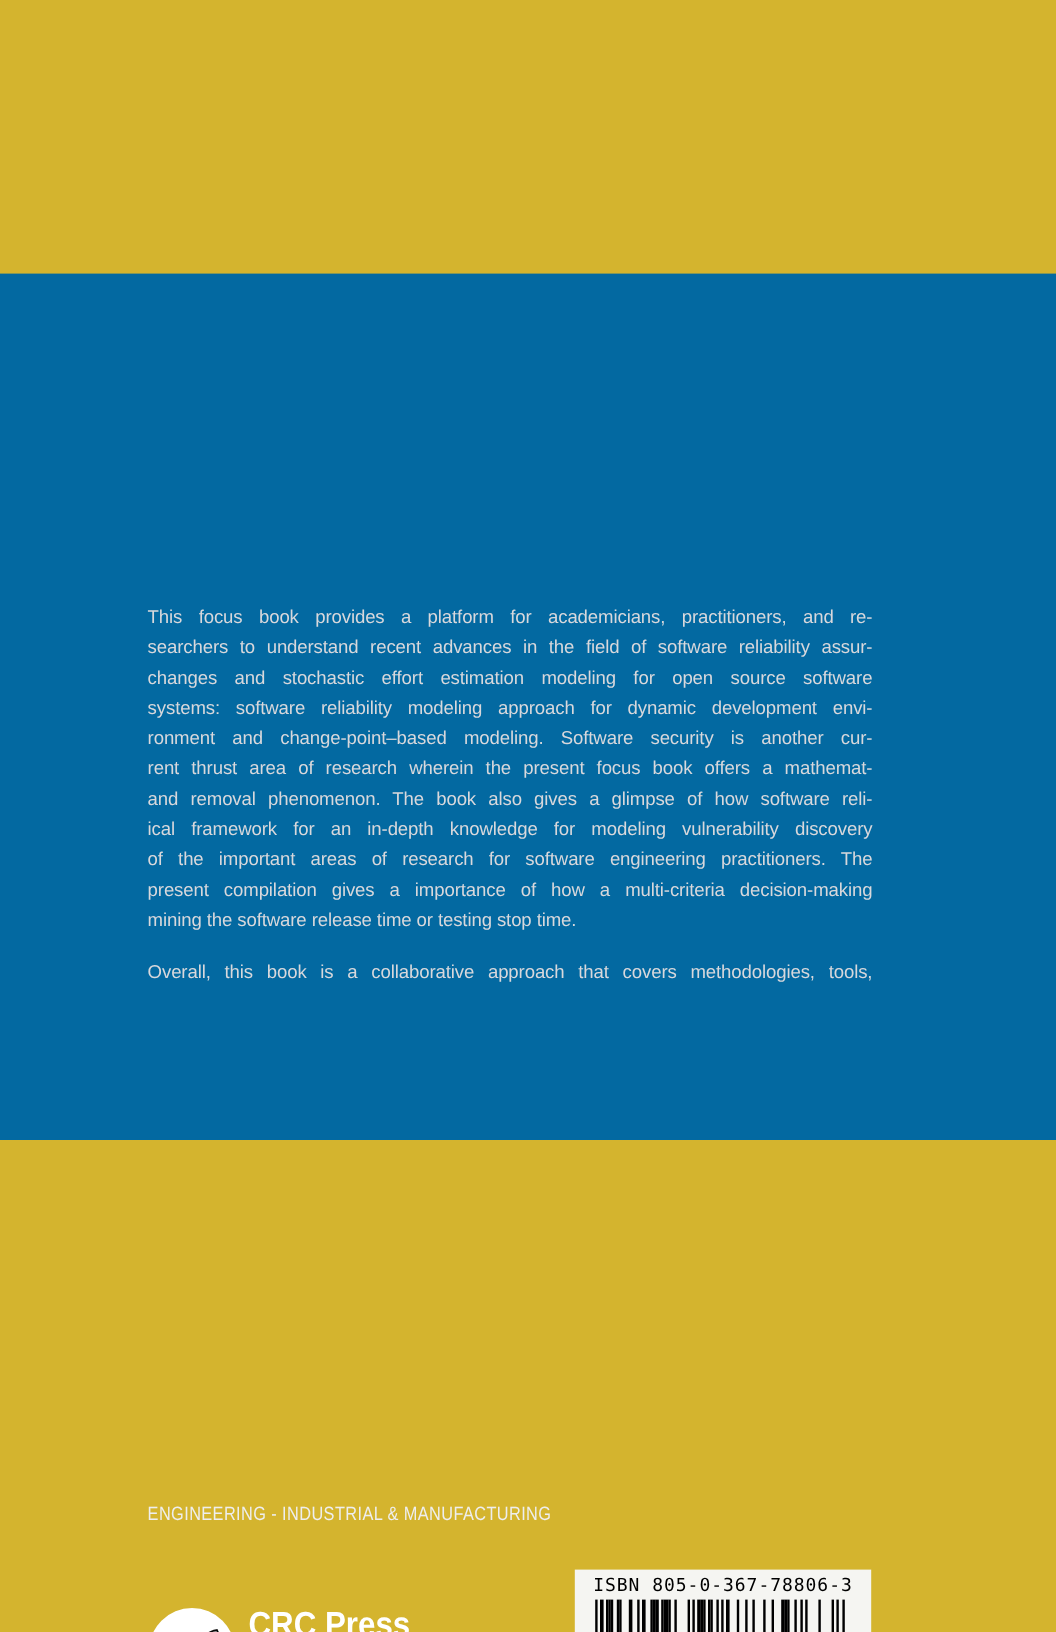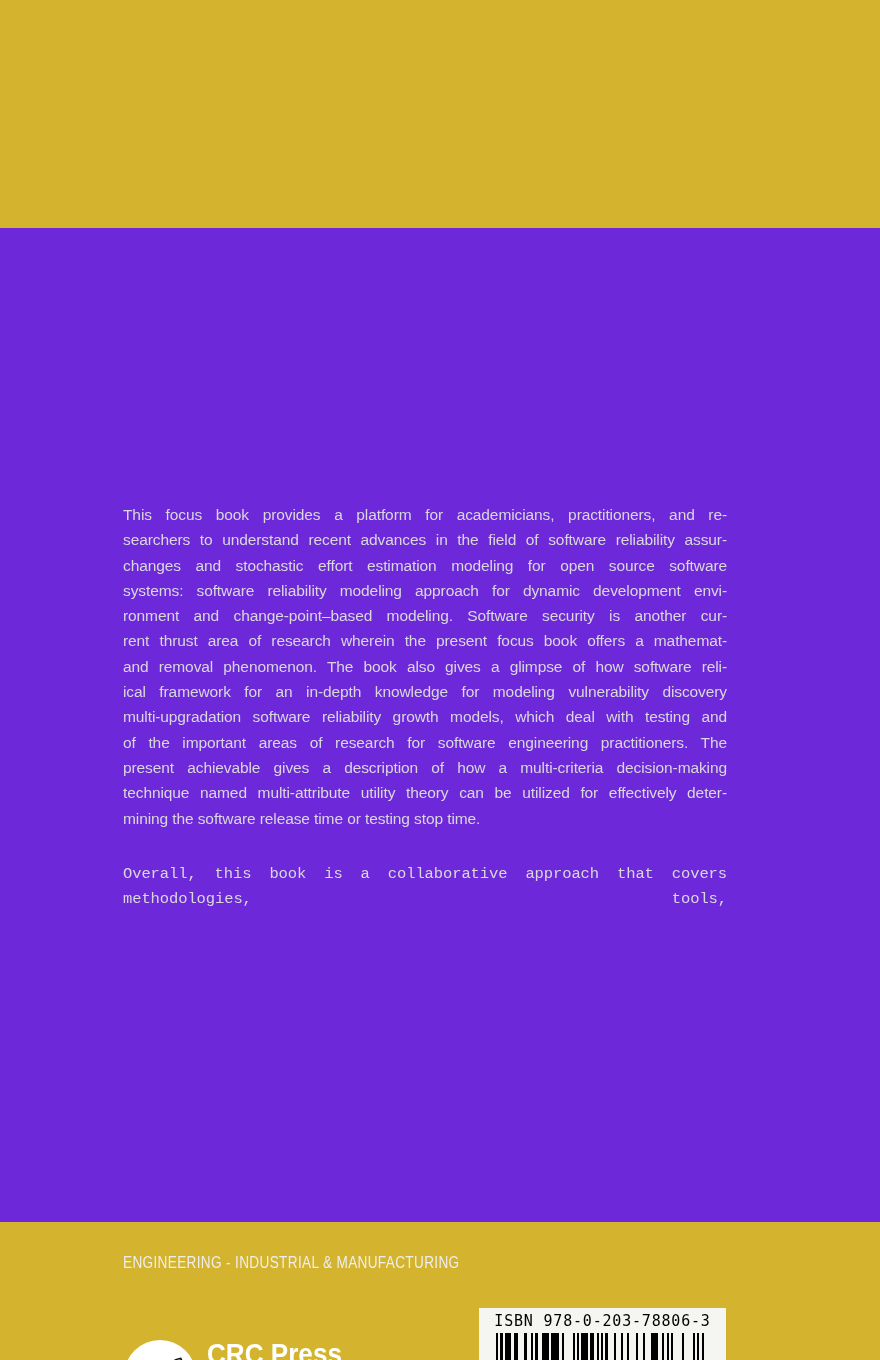--- a/index.html
+++ b/index.html
@@ -4,32 +4,32 @@
 <style>
   html,body{margin:0;padding:0;}
   body{
     width:880px;height:1360px;
     background:#d4b42e;
     position:relative;
     overflow:hidden;
     font-family:"Liberation Sans",sans-serif;
   }
   .panel{
-    position:absolute;left:0;top:228px;width:880px;height:994px;
-    background:#6d28d9;
+    position:absolute;left:0;top:228px;width:880px;height:722px;
+    background:#0369a1;
   }
   
   .blurb{
     position:absolute;left:123px;top:274px;width:604px;
     color:#d8d8dc;font-size:15.5px;line-height:25.3px;
     letter-spacing:-0.1px;font-weight:400;
   }
   .tline{text-align:justify;text-align-last:justify;}
   .tline.last{text-align-last:left;}
-  .para2{margin-top:31px;font-family:Liberation Mono, monospace;}
+  .para2{margin-top:18px;}
   
   .category{
     position:absolute;left:123px;top:1026px;
     color:#eeeeee;font-size:16px;letter-spacing:0.4px;
     transform:scaleX(0.85);transform-origin:left top;
     white-space:nowrap;
   }
   
   .logo-circle{
     position:absolute;left:124px;top:1112px;width:72px;height:72px;
@@ -69,37 +69,35 @@
   <div class="blurb">
     <div>
         <div class="tline">This focus book provides a platform for academicians, practitioners, and re-</div>
         <div class="tline">searchers to understand recent advances in the field of software reliability assur-</div>
         <div class="tline">changes and stochastic effort estimation modeling for open source software</div>
         <div class="tline">systems: software reliability modeling approach for dynamic development envi-</div>
         <div class="tline">ronment and change-point–based modeling. Software security is another cur-</div>
         <div class="tline">rent thrust area of research wherein the present focus book offers a mathemat-</div>
         <div class="tline">and removal phenomenon. The book also gives a glimpse of how software reli-</div>
         <div class="tline">ical framework for an in-depth knowledge for modeling vulnerability discovery</div>
-        <div class="tline">multi-upgradation software reliability growth models, which deal with testing and</div>
         <div class="tline">of the important areas of research for software engineering practitioners. The</div>
-        <div class="tline">present achievable gives a description of how a multi-criteria decision-making</div>
-        <div class="tline">technique named multi-attribute utility theory can be utilized for effectively deter-</div>
+        <div class="tline">present compilation gives a importance of how a multi-criteria decision-making</div>
         <div class="tline last">mining the software release time or testing stop time.</div>
       </div>
     <div class="para2">
         <div class="tline">Overall, this book is a collaborative approach that covers methodologies, tools,</div>
       </div>
   </div>
 
   <div class="category">ENGINEERING - INDUSTRIAL &amp; MANUFACTURING</div>
 
   <div class="logo-circle">
     <span class="monogram">CRC</span>
   </div>
   <div class="pub-name">CRC Press</div>
 
   <div class="barcode-box">
-    <div class="isbn-label">ISBN 978-0-203-78806-3</div>
+    <div class="isbn-label">ISBN 805-0-367-78806-3</div>
     <div class="bars"><span class="mod on guard"></span><span class="mod guard"></span><span class="mod on guard"></span><span class="mod"></span><span class="mod on"></span><span class="mod on"></span><span class="mod on"></span><span class="mod"></span><span class="mod on"></span><span class="mod on"></span><span class="mod"></span><span class="mod"></span><span class="mod"></span><span class="mod on"></span><span class="mod"></span><span class="mod"></span><span class="mod on"></span><span class="mod"></span><span class="mod on"></span><span class="mod"></span><span class="mod"></span><span class="mod on"></span><span class="mod on"></span><span class="mod on"></span><span class="mod"></span><span class="mod on"></span><span class="mod on"></span><span class="mod on"></span><span class="mod on"></span><span class="mod"></span><span class="mod on"></span><span class="mod"></span><span class="mod"></span><span class="mod"></span><span class="mod"></span><span class="mod on"></span><span class="mod"></span><span class="mod on"></span><span class="mod"></span><span class="mod on"></span><span class="mod on"></span><span class="mod on"></span><span class="mod"></span><span class="mod on"></span><span class="mod on"></span><span class="mod guard"></span><span class="mod on guard"></span><span class="mod guard"></span><span class="mod on guard"></span><span class="mod guard"></span><span class="mod on"></span><span class="mod"></span><span class="mod"></span><span class="mod"></span><span class="mod on"></span><span class="mod"></span><span class="mod"></span><span class="mod on"></span><span class="mod"></span><span class="mod"></span><span class="mod on"></span><span class="mod"></span><span class="mod"></span><span class="mod"></span><span class="mod on"></span><span class="mod"></span><span class="mod"></span><span class="mod on"></span><span class="mod"></span><span class="mod"></span><span class="mod"></span><span class="mod on"></span><span class="mod on"></span><span class="mod on"></span><span class="mod"></span><span class="mod"></span><span class="mod on"></span><span class="mod"></span><span class="mod on"></span><span class="mod"></span><span class="mod on"></span><span class="mod"></span><span class="mod"></span><span class="mod"></span><span class="mod"></span><span class="mod on"></span><span class="mod"></span><span class="mod"></span><span class="mod"></span><span class="mod"></span><span class="mod on"></span><span class="mod"></span><span class="mod on guard"></span><span class="mod guard"></span><span class="mod on guard"></span></div>
 
   </div>
 
 </div>
 
 </body></html>

